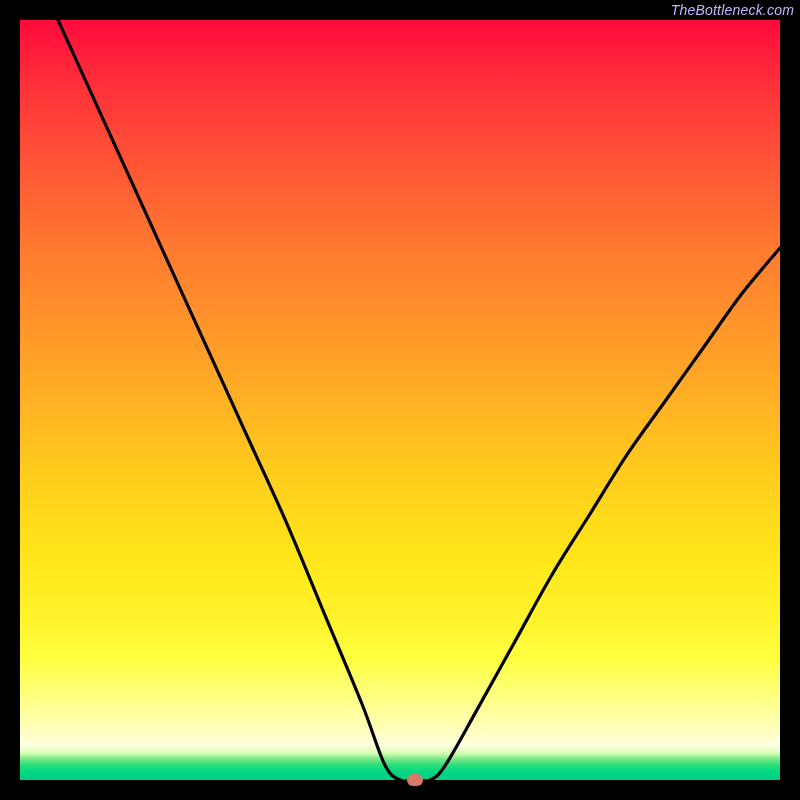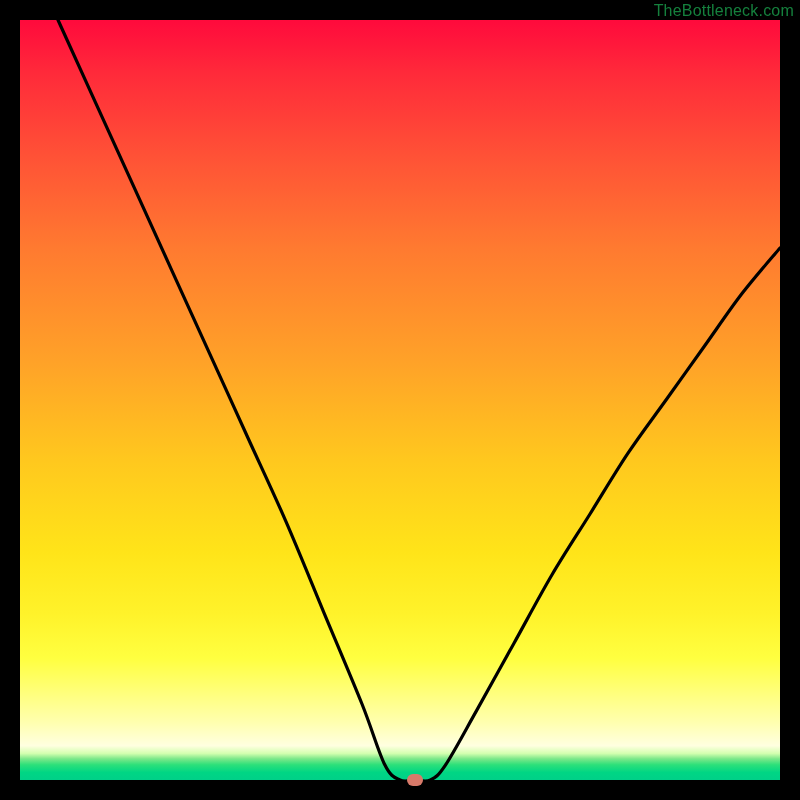--- a/index.html
+++ b/index.html
@@ -49,25 +49,26 @@
     left: 20px;
     top: 20px;
     width: 760px;
     height: 760px;
     overflow: visible;
   }
   .watermark {
     position: absolute;
     top: 2px;
     right: 6px;
-    color: #15803d;
-    font-size: 16px;
+    color: #c4b5fd;
+    font-size: 14px;
     font-weight: 500;
     letter-spacing: 0.2px;
     pointer-events: none;
+    font-style: italic;
   }
   .dot {
     position: absolute;
     width: 16px;
     height: 12px;
     border-radius: 6px / 6px;
     background: #d87a6a;
     transform: translate(-50%, -50%);
   }
 </style>

